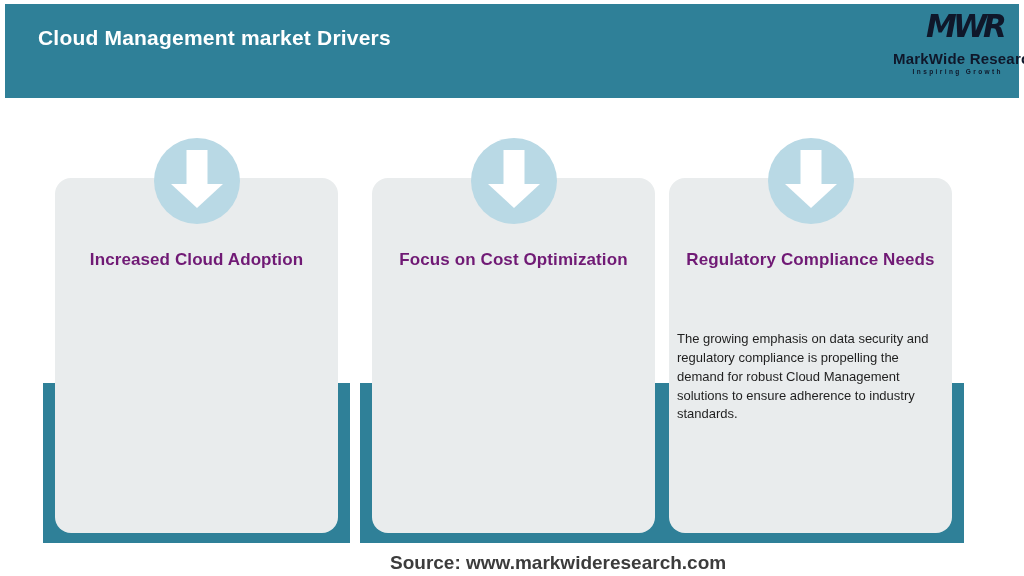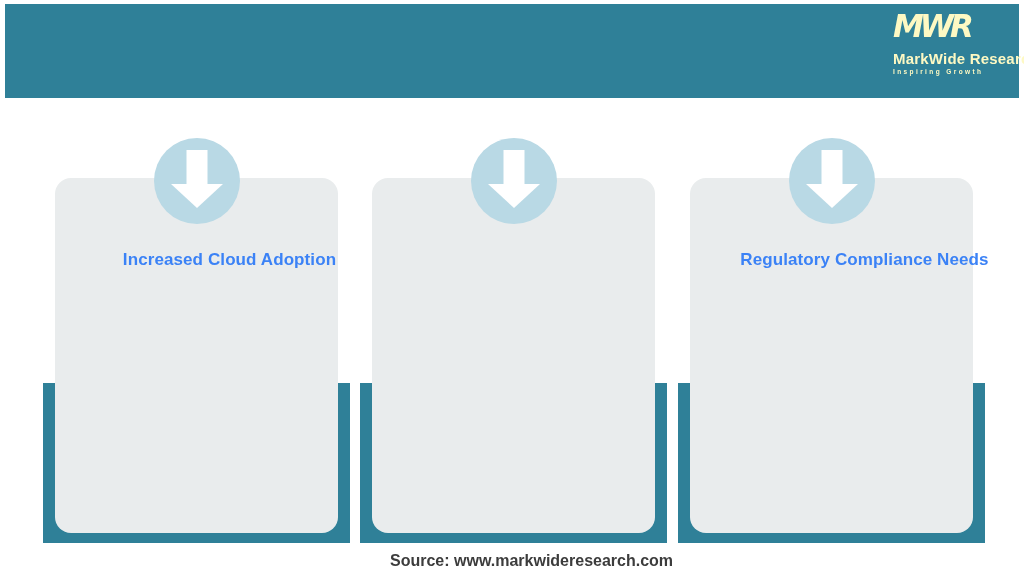--- a/index.html
+++ b/index.html
@@ -10,35 +10,35 @@
   
   .header {
     position:absolute; left:5px; top:4px; width:1014px; height:94px;
     background:#2f8098;
   }
   .header-title {
     position:absolute; left:33px; top:22px; color:#ffffff;
     font-size:21px; font-weight:bold; letter-spacing:0.2px; white-space:nowrap;
   }
   .logo {
-    position:absolute; right:16px; top:6px; text-align:left; color:#fef9c3; width:110px;
+    position:absolute; right:16px; top:6px; text-align:right; color:#0f172a; width:110px;
   }
   .logo-monogram {
     font-family:"DejaVu Sans", sans-serif;
     font-size:31px; font-weight:900; font-style:italic;
     letter-spacing:-4px; line-height:1.0; transform:scaleY(1.05);
   }
   .logo-name   { font-size:15px; font-weight:bold; letter-spacing:0.2px; margin-top:9px; white-space:nowrap; }
   .logo-tagline{ font-size:6.5px; font-weight:bold; letter-spacing:2.4px; margin-top:1px; white-space:nowrap; }
 
   
   .card-unit { position:absolute; top:130px; width:307px; height:416px; }
   .unit-1 { left:43px; }
   .unit-2 { left:360px; }
-  .unit-3 { left:678px; }
+  .unit-3 { left:657px; }
   .shadow {
     position:absolute; left:0; top:253px; width:307px; height:160px;
     background:#2f8098;
   }
   .card {
     position:absolute; left:12px; top:48px; width:283px; height:355px;
     background:#e9eced; border-radius:16px;
   }
   .circle {
     position:absolute; left:50%; transform:translateX(-50%); top:8px;
@@ -49,44 +49,45 @@
     width:21px; height:34px; background:#ffffff;
   }
   .arrow-head {
     position:absolute; left:50%; transform:translateX(-50%); top:46px;
     width:0; height:0;
     border-left:26px solid transparent; border-right:26px solid transparent;
     border-top:24px solid #ffffff;
   }
   .card-title {
     position:absolute; top:120px; left:12px; width:283px; text-align:center;
-    font-size:17px; font-weight:bold; color:#3b82f6; letter-spacing:0.1px;padding-left:33px;
+    font-size:17px; font-weight:bold; color:#701a75; letter-spacing:0.1px;
   }
   .card-body {
     position:absolute; top:200px; left:20px; width:258px;
     font-size:14px; line-height:1.38; color:#1f1f1f;
   }
   .unit-3 .card-body { font-size:13px; width:266px; line-height:1.45; }
 
   
   .source {
     position:absolute; left:390px; top:552px;
-    font-size:16px; font-weight:bold; color:#3c3c3c; white-space:nowrap;
+    font-size:19px; font-weight:bold; color:#3c3c3c; white-space:nowrap;
   }
   .disclaimer {
     position:absolute; right:5px; top:556px;
     font-size:10px; color:#141414; white-space:nowrap;
   }
 </style>
 </head>
 <body>
 
 <div class="stage">
 
   <div class="header">
+    <div class="header-title">Cloud Management market Drivers</div>
     <div class="logo">
       <div class="logo-monogram">MWR</div>
       <div class="logo-name">MarkWide Research</div>
       <div class="logo-tagline">Inspiring Growth</div>
     </div>
   </div>
 
   <div class="card-unit unit-1">
     <div class="shadow"></div>
     <div class="card"></div>
@@ -97,27 +98,29 @@
     <div class="card-title">Increased Cloud Adoption</div>
   </div>
 
   <div class="card-unit unit-2">
     <div class="shadow"></div>
     <div class="card"></div>
     <div class="circle">
       <div class="arrow-stem"></div>
       <div class="arrow-head"></div>
     </div>
+    <div class="card-title">Focus on Cost Optimization</div>
   </div>
 
   <div class="card-unit unit-3">
     <div class="shadow"></div>
     <div class="card"></div>
     <div class="circle">
       <div class="arrow-stem"></div>
       <div class="arrow-head"></div>
     </div>
     <div class="card-title">Regulatory Compliance Needs</div>
+    <div class="card-body">The growing emphasis on data security and regulatory compliance is propelling the demand for robust Cloud Management solutions to ensure adherence to industry standards.</div>
   </div>
 
   <div class="source">Source: www.markwideresearch.com</div>
 
 </div>
 
 </body></html>

